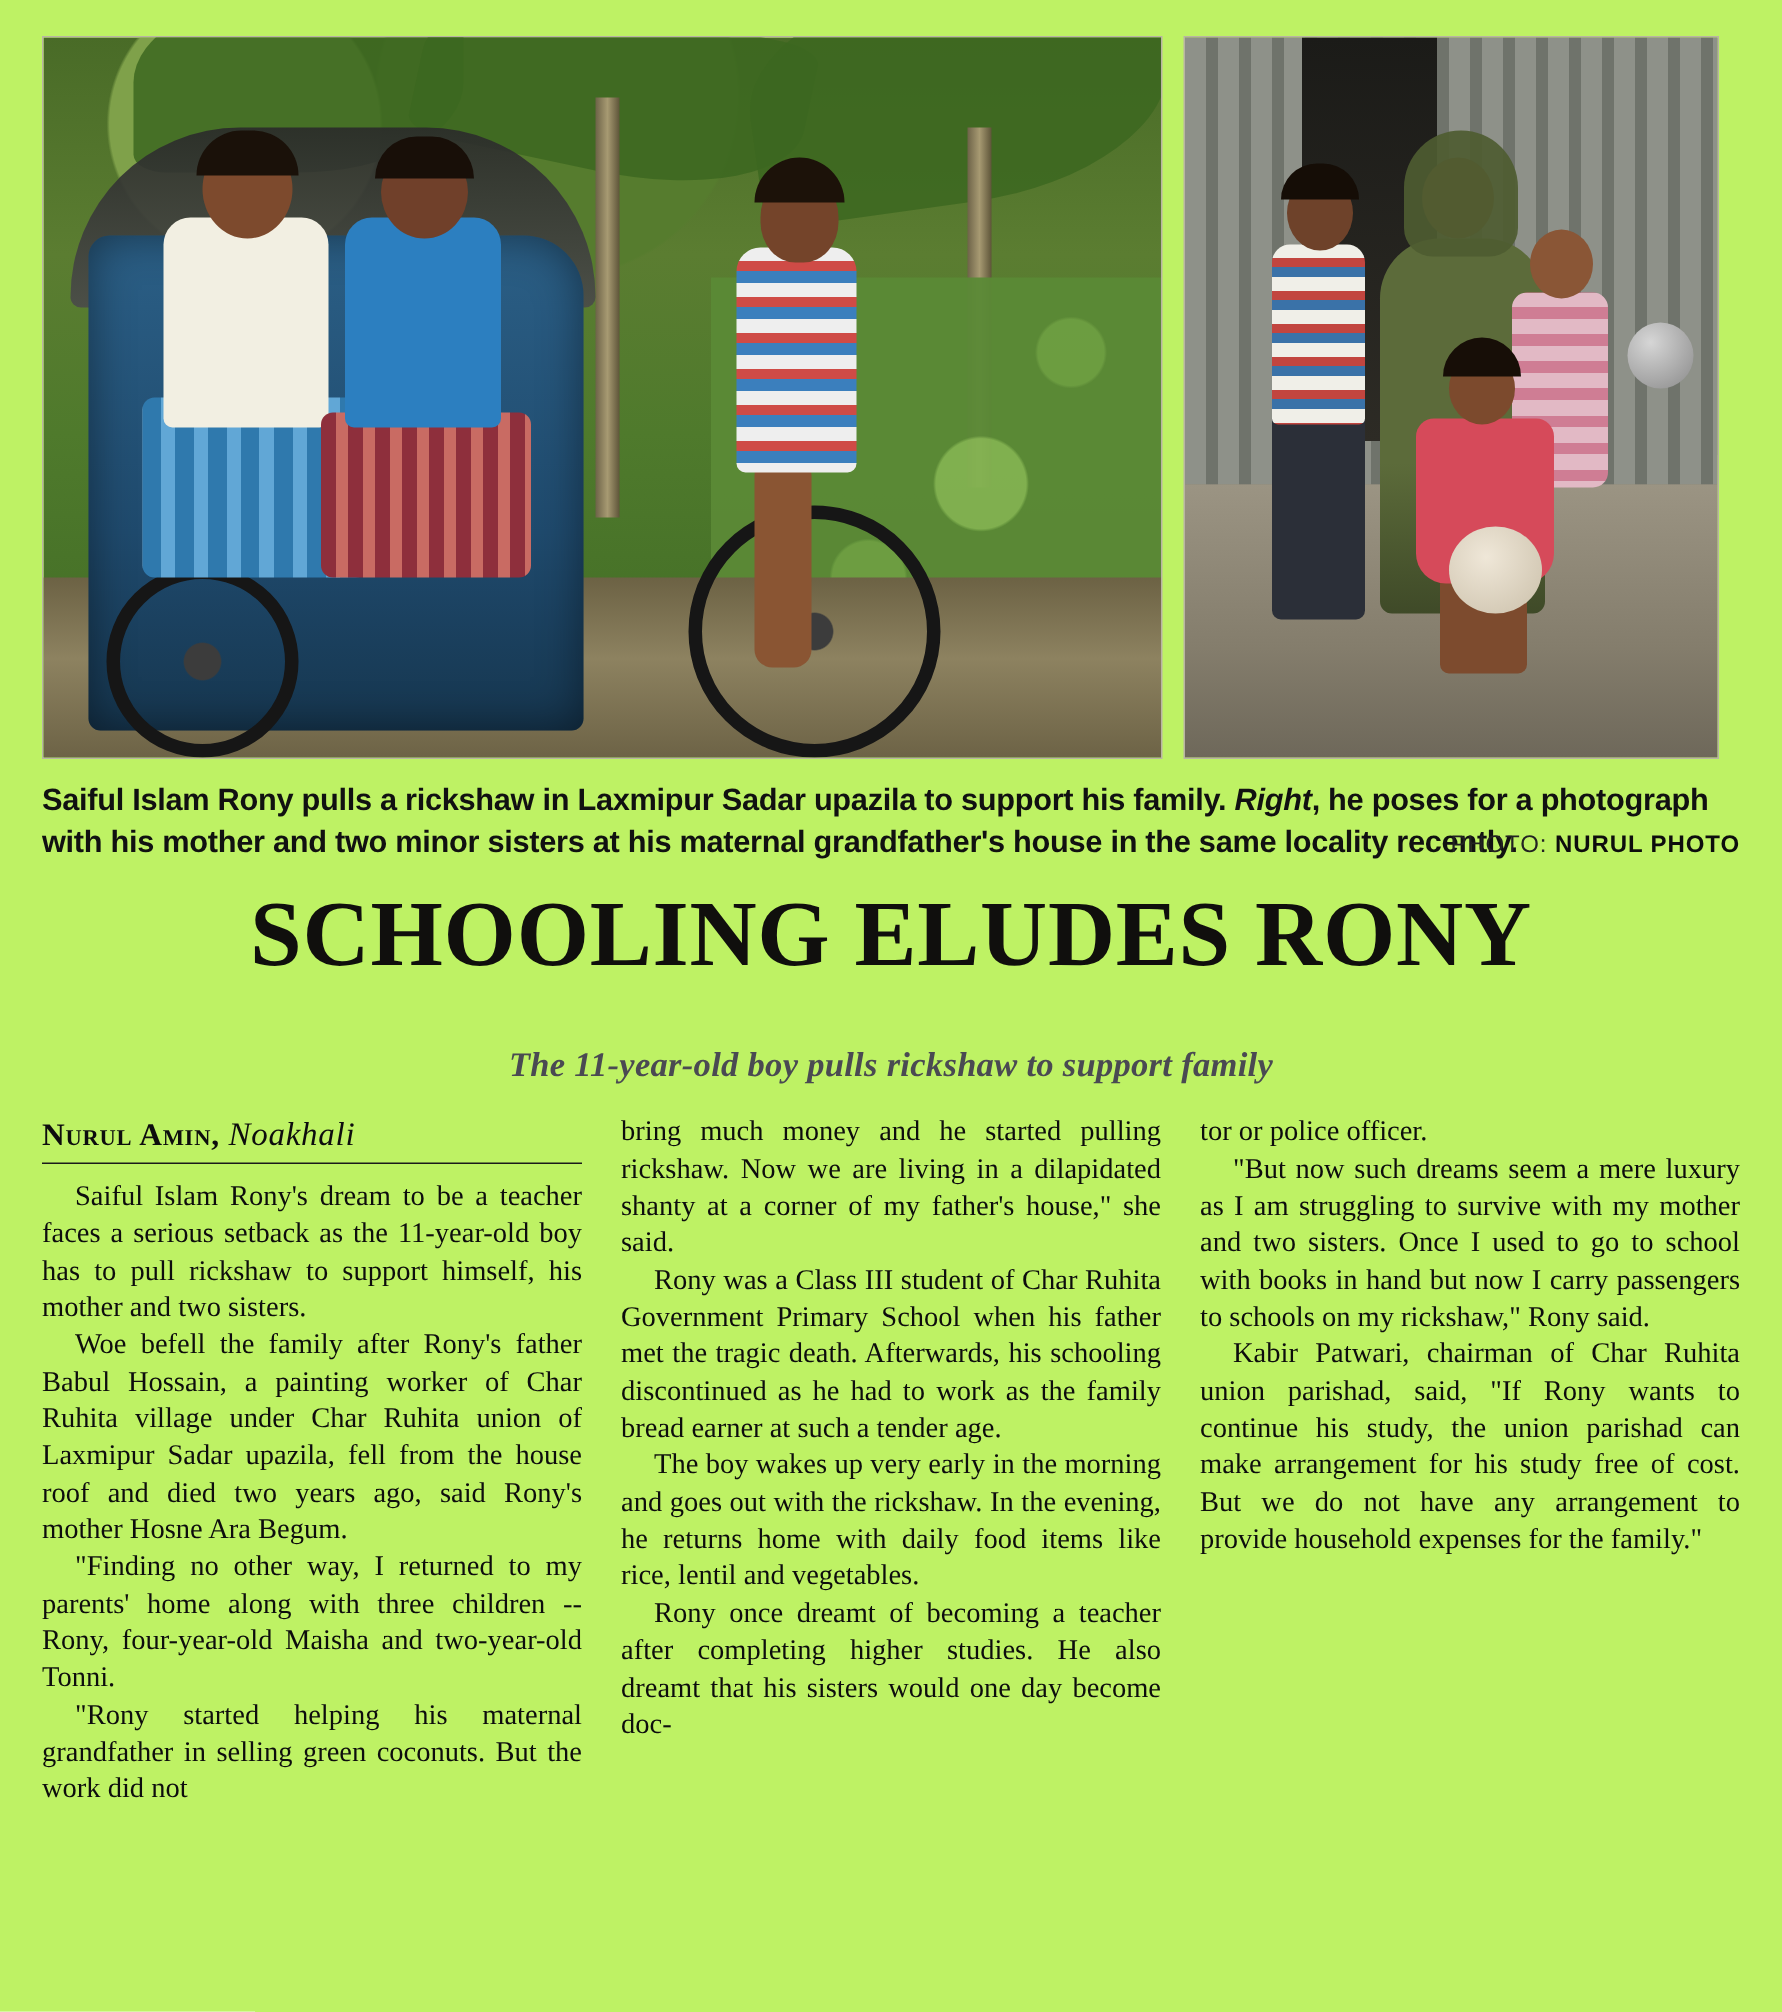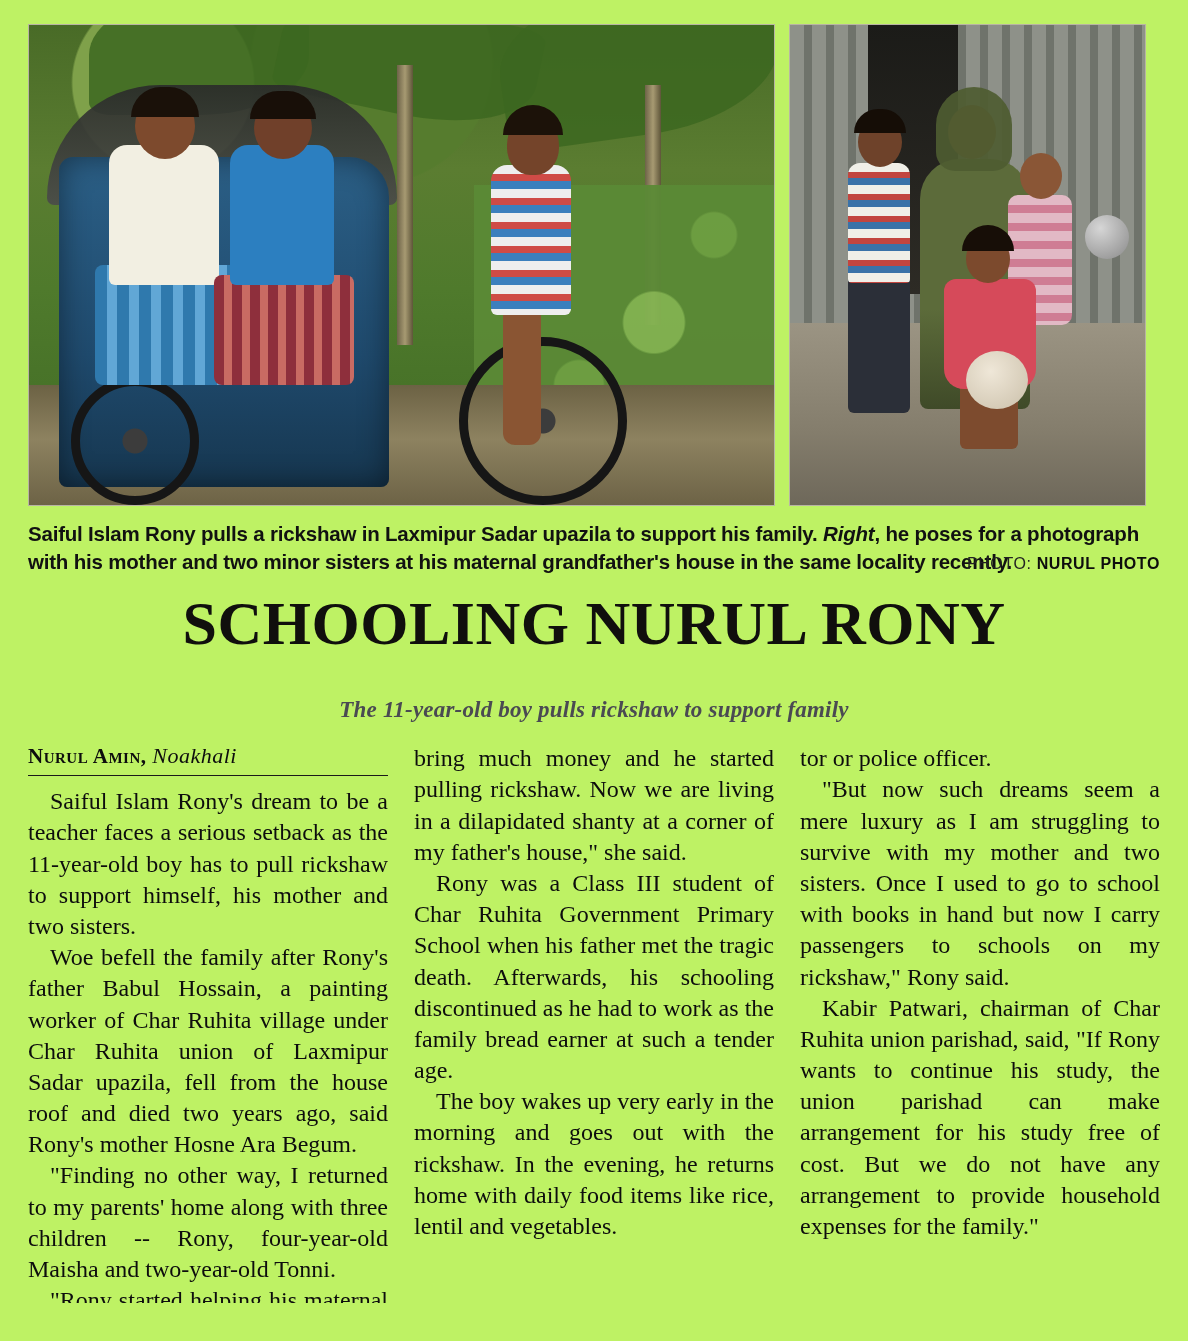--- a/index.html
+++ b/index.html
@@ -243,21 +243,21 @@
   .columns {
     display: flex;
     gap: 26px;
     margin-top: 20px;
     height: 560px;
     overflow: hidden;
   }
   .col { width: 361px; position: relative; }
   .col p {
     margin: 0;
-    font-size: 24px;
+    font-size: 19px;
     line-height: 1.30;
     text-align: justify;
     text-indent: 22px;
     hyphens: auto;
   }
   .col p.first { text-indent: 22px; }
   .byline {
     font-family: "Liberation Serif", serif;
     font-size: 21px;
     font-variant: small-caps;
@@ -348,41 +348,42 @@
   </div>
 
   <div class="caption">
     <span>Saiful Islam Rony pulls a rickshaw in Laxmipur Sadar upazila to support his family. </span><span class="ital">Right</span><span>, he poses for a photograph with his mother and two minor sisters at his maternal grandfather's house in the same locality recently.</span>
   </div>
   <div class="credit">
     <span class="label">PHOTO:</span>
     <span class="who">NURUL PHOTO</span>
   </div>
 
-  <h1 class="headline">SCHOOLING NURUL RONY</h1>
+  <h1 class="headline">SCHOOLING ELUDES RONY</h1>
   <h2 class="subhead">The 11-year-old boy pulls rickshaw to support family</h2>
 
   <div class="columns">
 
     <div class="col">
       <div class="byline">
         <span>Nurul Amin,</span>
         <span class="place">Noakhali</span>
       </div>
       <div class="rule"></div>
       <p class="first">Saiful Islam Rony's dream to be a teacher faces a serious setback as the 11-year-old boy has to pull rickshaw to support himself, his mother and two sisters.</p>
       <p>Woe befell the family after Rony's father Babul Hossain, a painting worker of Char Ruhita village under Char Ruhita union of Laxmipur Sadar upazila, fell from the house roof and died two years ago, said Rony's mother Hosne Ara Begum.</p>
       <p>"Finding no other way, I returned to my parents' home along with three children -- Rony, four-year-old Maisha and two-year-old Tonni.</p>
       <p>"Rony started helping his maternal grandfather in selling green coconuts. But the work did not</p>
     </div>
 
     <div class="col">
       <p style="text-indent:0">bring much money and he started pulling rickshaw. Now we are living in a dilapidated shanty at a corner of my father's house," she said.</p>
       <p>Rony was a Class III student of Char Ruhita Government Primary School when his father met the tragic death. Afterwards, his schooling discontinued as he had to work as the family bread earner at such a tender age.</p>
       <p>The boy wakes up very early in the morning and goes out with the rickshaw. In the evening, he returns home with daily food items like rice, lentil and vegetables.</p>
+      <p>Rony once dreamt of becoming a teacher after completing higher studies. He also dreamt that his sisters would one day become doc-</p>
     </div>
 
     <div class="col">
       <p style="text-indent:0">tor or police officer.</p>
       <p>"But now such dreams seem a mere luxury as I am struggling to survive with my mother and two sisters. Once I used to go to school with books in hand but now I carry passengers to schools on my rickshaw," Rony said.</p>
       <p>Kabir Patwari, chairman of Char Ruhita union parishad, said, "If Rony wants to continue his study, the union parishad can make arrangement for his study free of cost. But we do not have any arrangement to provide household expenses for the family."</p>
     </div>
 
   </div>
 </div>

